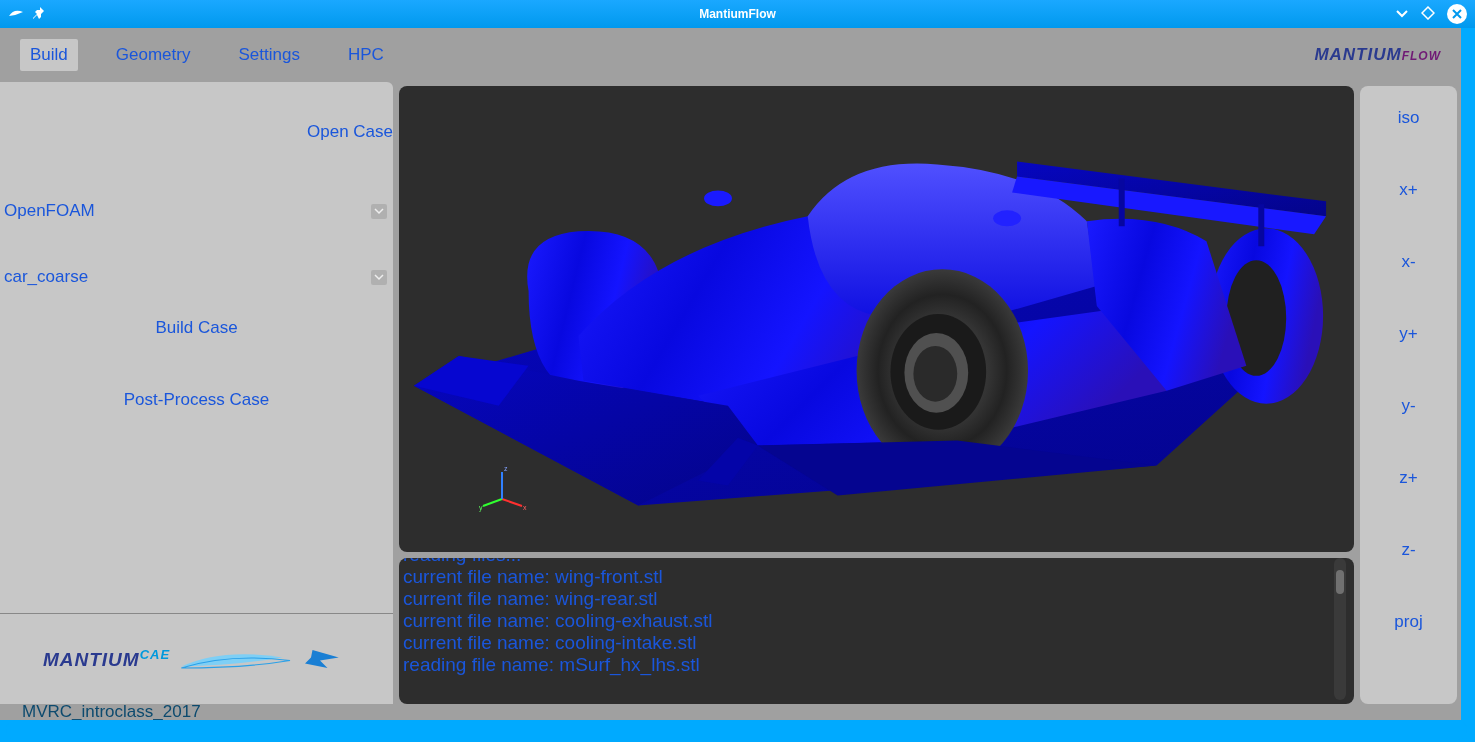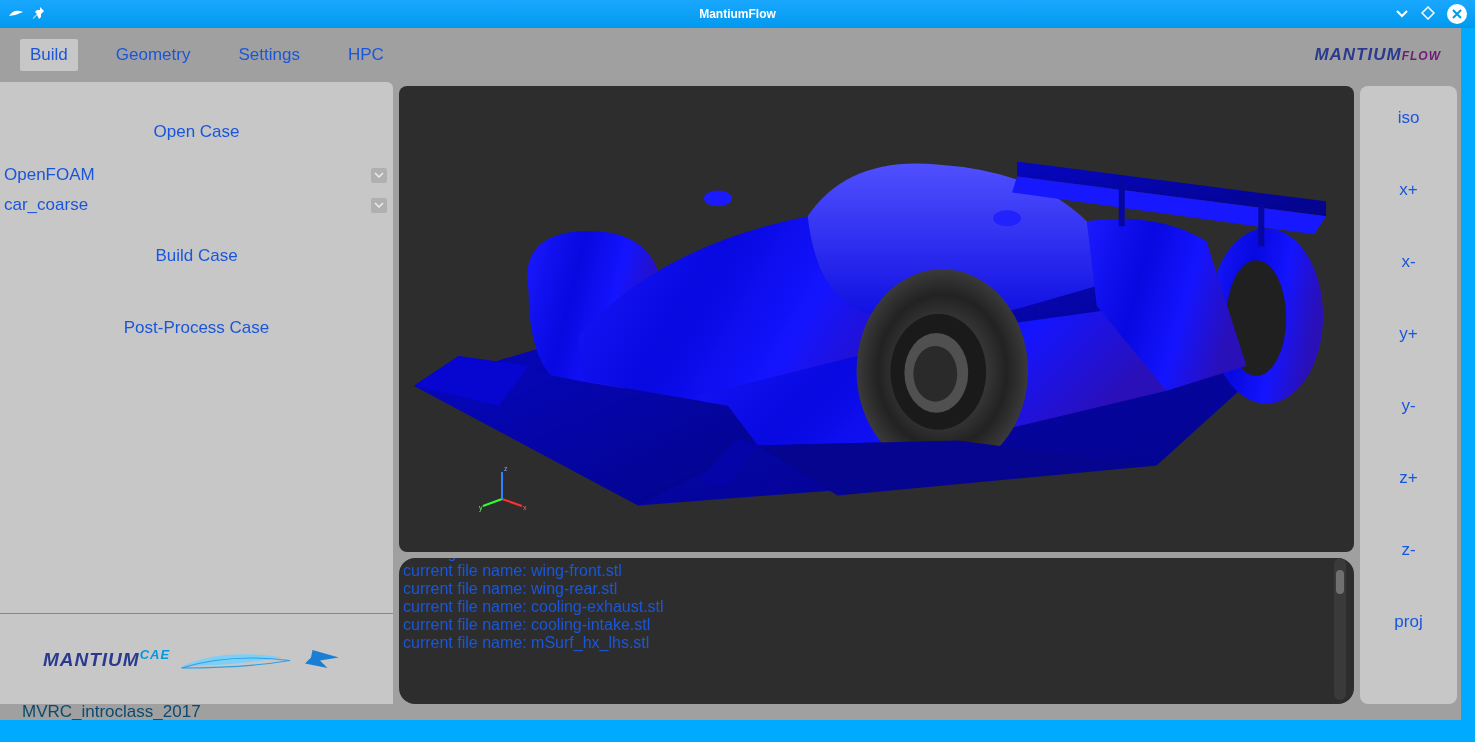--- a/index.html
+++ b/index.html
@@ -104,27 +104,28 @@
       padding-top: 10px;
       border-top-right-radius: 6px;
     }
     .left-btn {
       color: #1a56db;
       font-size: 17px;
       text-align: center;
       padding: 26px 0;
       cursor: pointer;
     }
-    .left-btn.first { padding-top: 30px; padding-bottom: 18px;}
+    .left-btn.first { padding-top: 30px; padding-bottom: 18px; text-align: right;}
     .dropdown-row {
       display: flex;
       align-items: center;
       padding: 2px 0 2px 4px;
       height: 30px;
       position: relative;
+      margin-top: 36px;
     }
     .dropdown-label {
       color: #1a56db;
       font-size: 17px;
     }
     .chev {
       position: absolute;
       right: 6px;
       width: 16px;
       text-align: center;
@@ -173,23 +174,23 @@
     .axis-widget {
       position: absolute;
       left: 78px;
       bottom: 38px;
       font-size: 9px;
       color: #ccc;
     }
     .console {
       flex: 1;
       background: #2d2d2d;
-      border-radius: 16px;
+      border-radius: 8px;
       color: #1a56db;
-      font-size: 16px;
+      font-size: 19px;
       padding: 0 8px 4px 4px;
       overflow: hidden;
       display: flex;
       position: relative;
       min-height: 0;
     }
     .console-lines { flex: 1; overflow: hidden; }
     .console-scrollbar {
       width: 12px;
       background: #3a3a3a;
@@ -392,21 +393,21 @@
           <text x="27" y="7" fill="#80a0ff" font-size="7">z</text>
         </svg>
       </div>
       <div class="console">
         <div class="console-lines">
           <div style="margin-top:-14px">reading files...</div>
           <div>current file name: wing-front.stl</div>
           <div>current file name: wing-rear.stl</div>
           <div>current file name: cooling-exhaust.stl</div>
           <div>current file name: cooling-intake.stl</div>
-          <div>current file name: mSurf_hx_lhs.stl</div>
+          <div>reading file name: mSurf_hx_lhs.stl</div>
         </div>
         <div class="console-scrollbar">
           <div class="console-thumb"></div>
         </div>
       </div>
     </div>
 
     <div class="right-panel">
       <span class="view-btn">iso</span>
       <span class="view-btn">x+</span>

